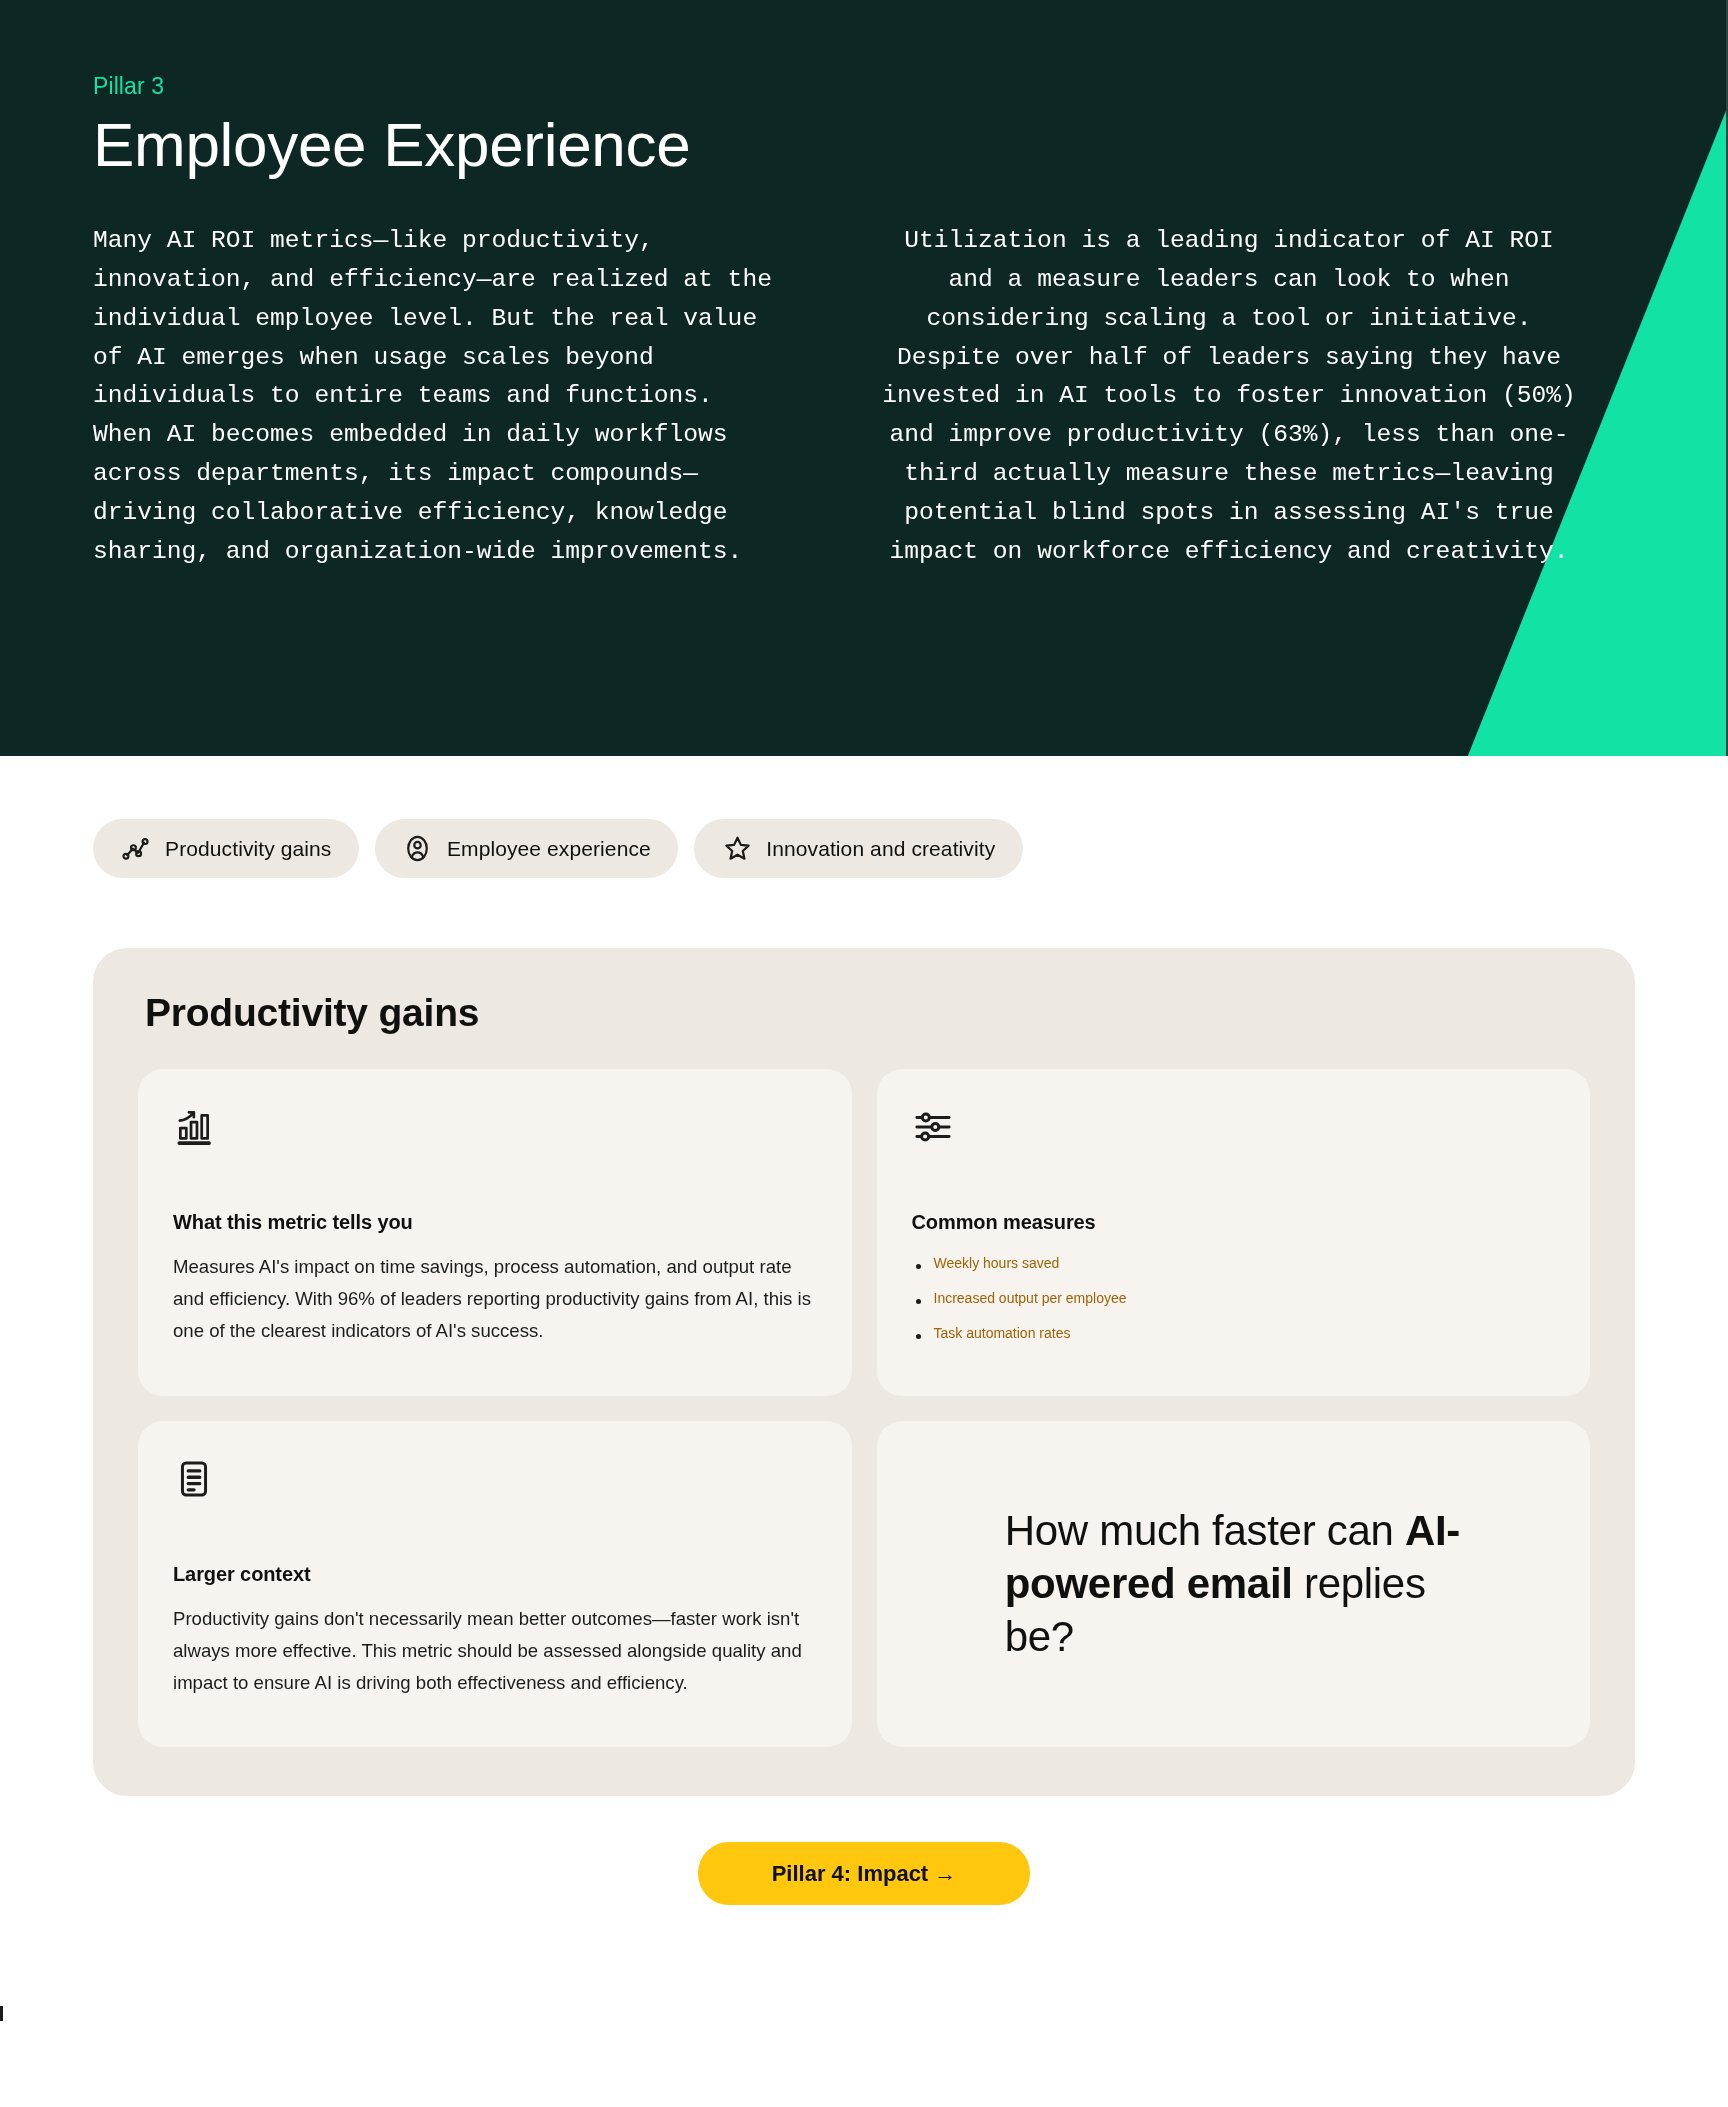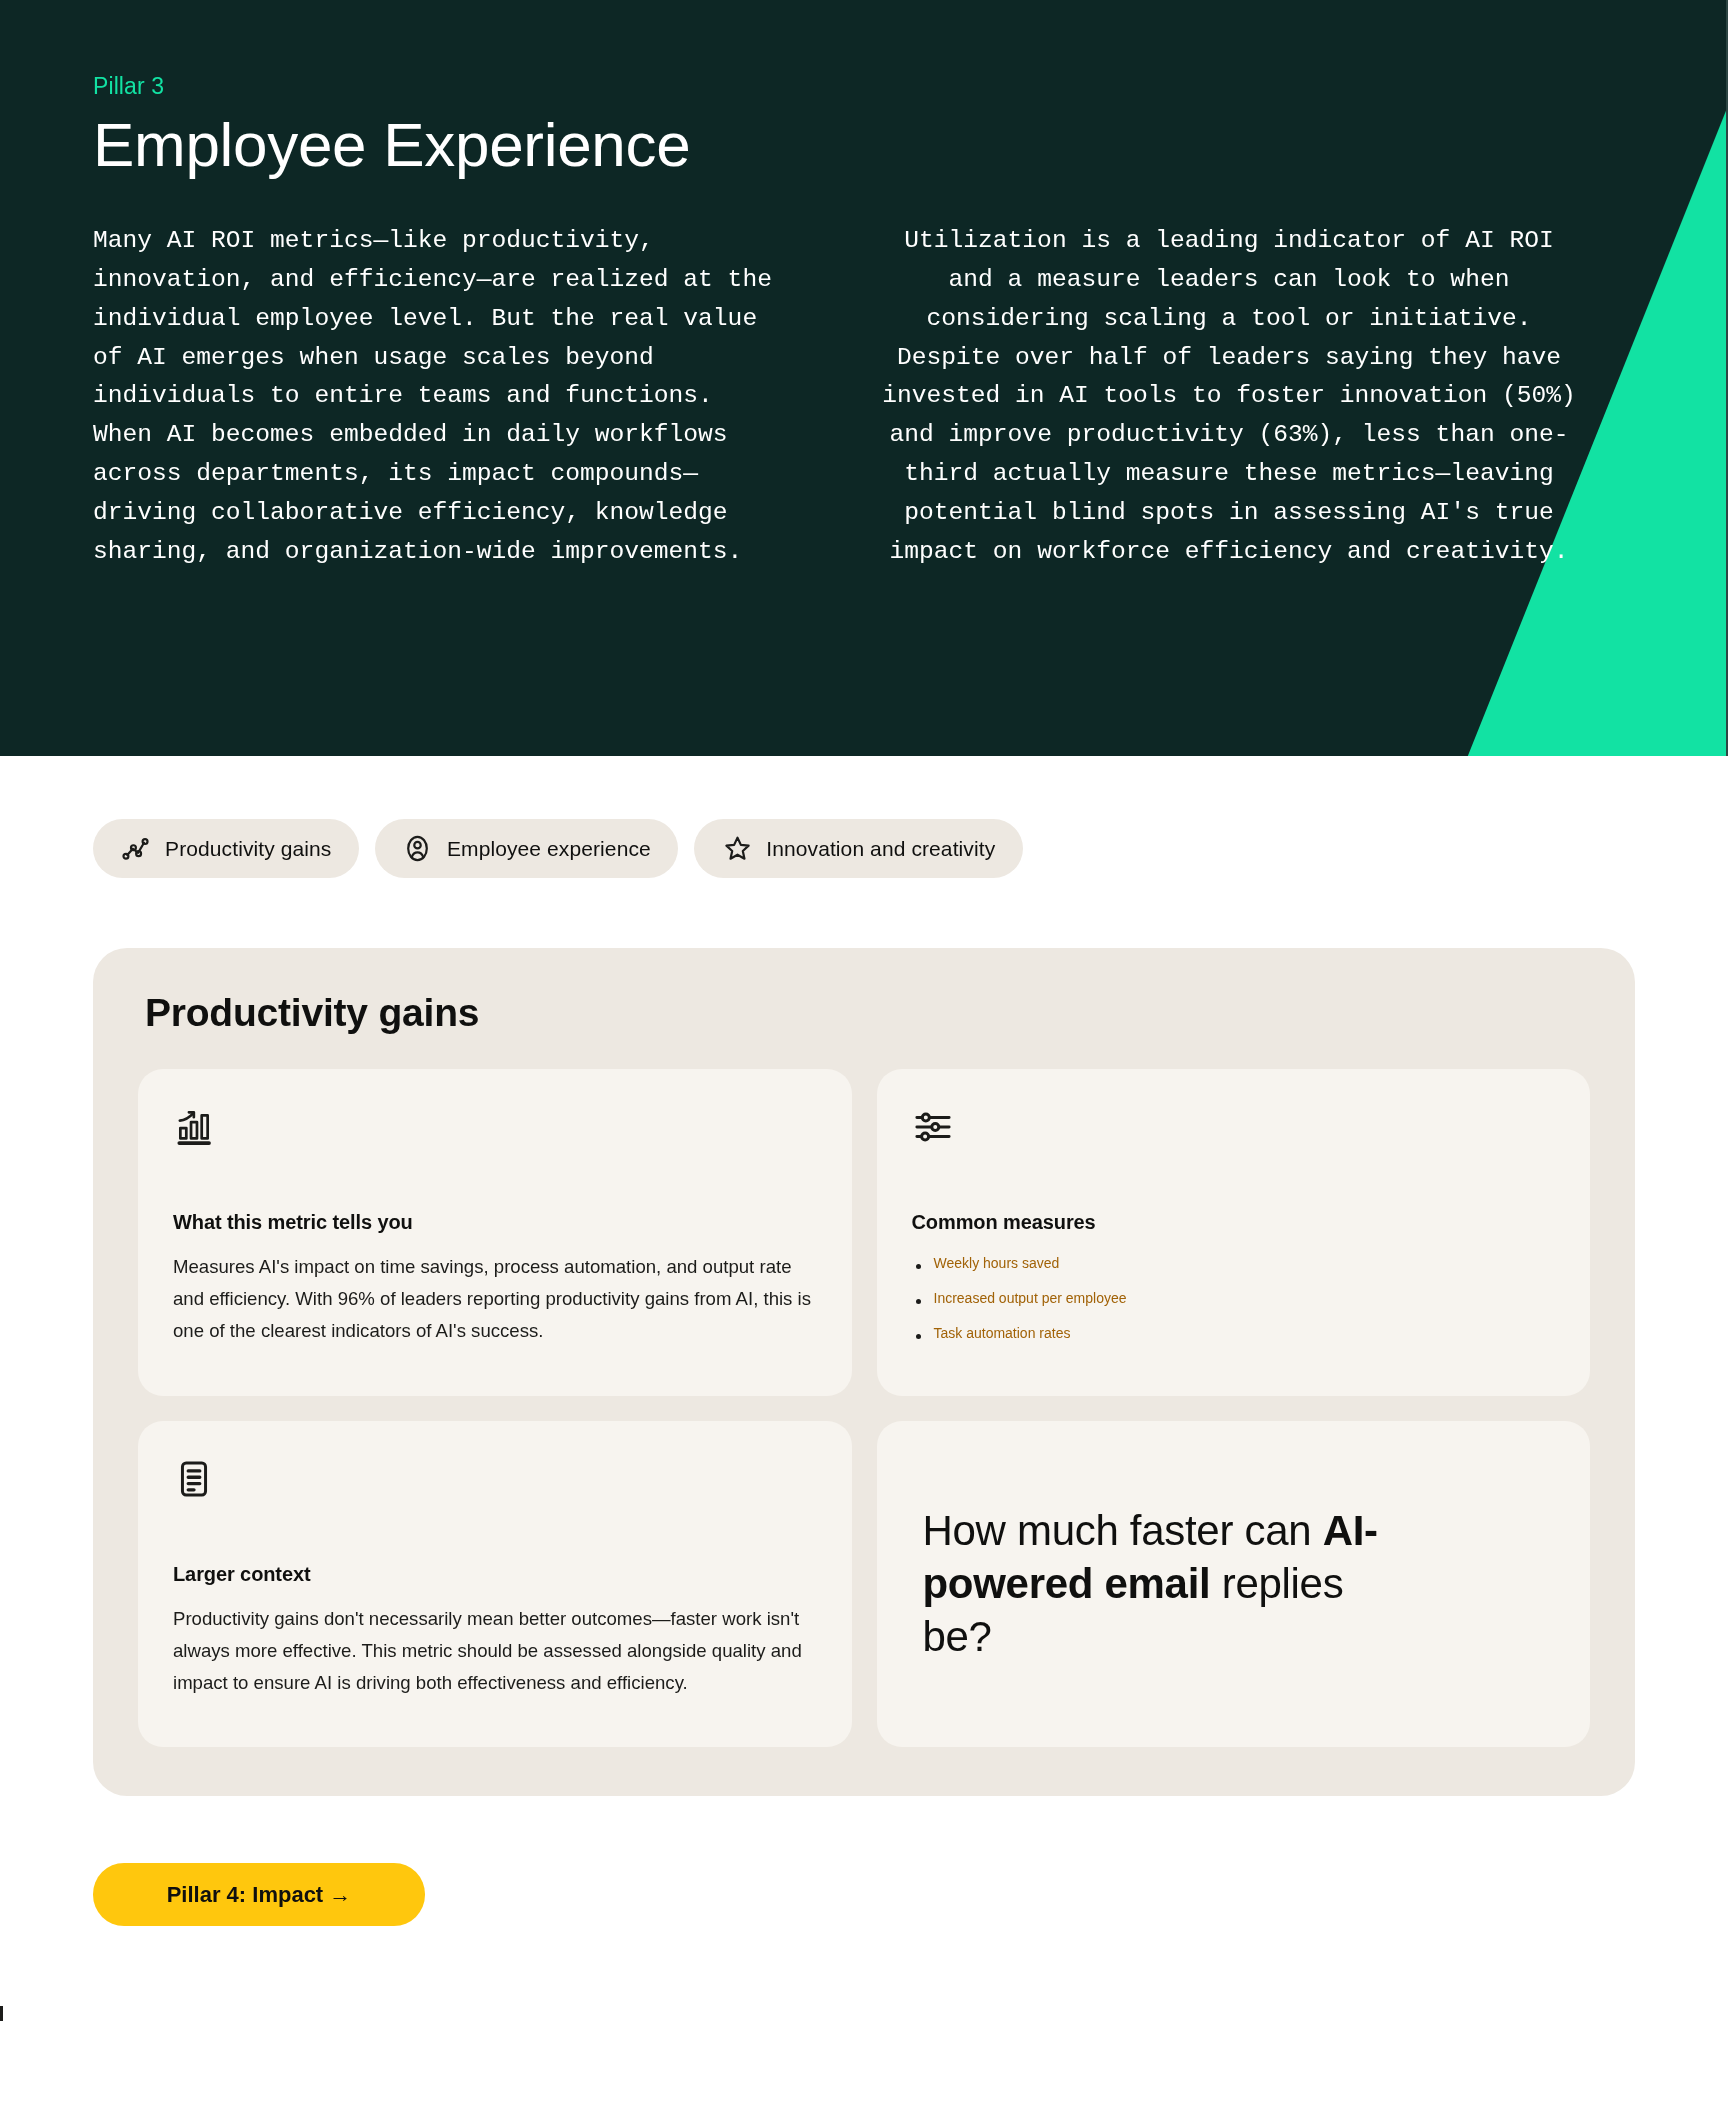--- a/index.html
+++ b/index.html
@@ -189,39 +189,39 @@
     width: 5.1px;
     height: 5.1px;
     border-radius: 50%;
     background: #1C1C1A;
   }
 
   
   .card.question {
     display: flex;
     align-items: center;
-    justify-content: flex-start;
+    justify-content: center;
     padding: 40px 46px;
   }
   .question-text {
     font-size: 42px;
     line-height: 1.26;
     color: #10100F;
     font-weight: 400;
     letter-spacing: -0.3px;
     text-align: left;
     max-width: 457px;
   }
   .question-text b { font-weight: 700; }
 
   
   .footer {
     display: flex;
-    justify-content: flex-start;
-    padding: 67px 93px 0 93px;
+    justify-content: center;
+    padding: 46px 93px 0 93px;
   }
 
   .next-btn {
     display: inline-flex;
     align-items: center;
     justify-content: center;
     gap: 0;
     height: 63px;
     min-width: 332px;
     padding: 0 34px;

